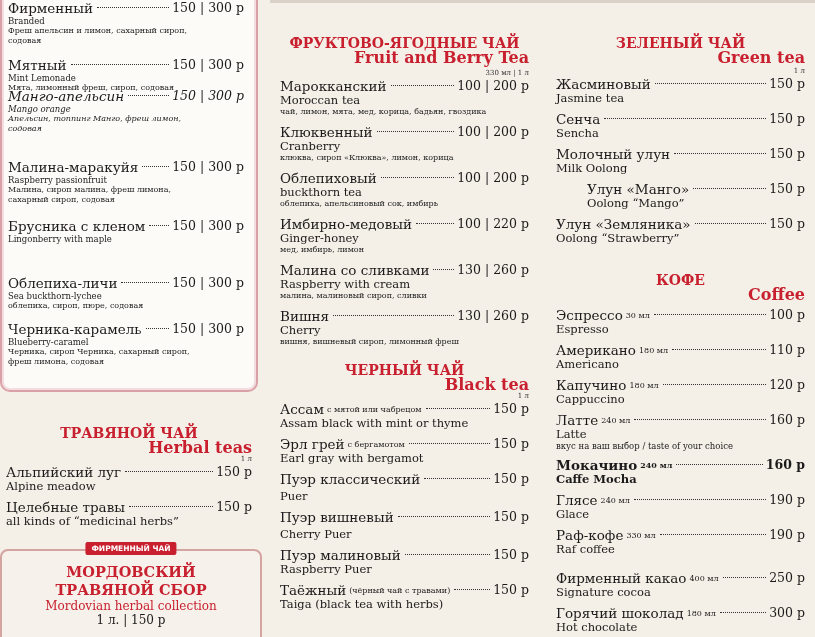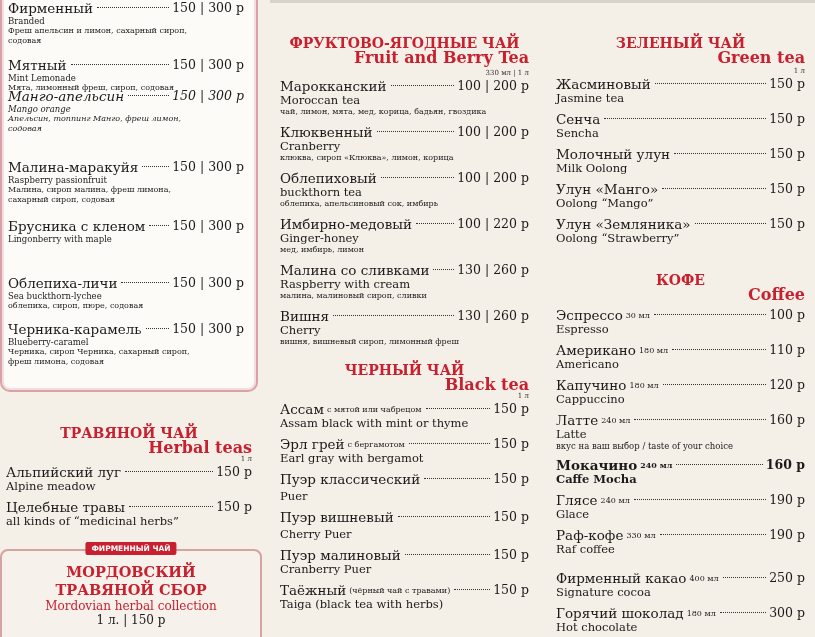--- a/index.html
+++ b/index.html
@@ -252,21 +252,21 @@
           <span class="pr">150 р</span>
         </div>
       <div class="en" style="margin-top:3px;">Cherry Puer</div>
     </div>
     <div class="item" style="margin-top:6px;">
       <div class="row">
           <span class="nm">Пуэр малиновый</span>
           <span class="dots"></span>
           <span class="pr">150 р</span>
         </div>
-      <div class="en">Cranberry Puer</div>
+      <div class="en">Raspberry Puer</div>
     </div>
     <div class="item" style="margin-top:6px;">
       <div class="row">
           <span class="nm">Таёжный</span>
           <span class="sub">(чёрный чай с травами)</span>
           <span class="dots"></span>
           <span class="pr">150 р</span>
         </div>
       <div class="en">Taiga (black tea with herbs)</div>
     </div>
@@ -295,21 +295,21 @@
       <div class="en">Sencha</div>
     </div>
     <div class="item" style="margin-top:6px;">
       <div class="row">
           <span class="nm">Молочный улун</span>
           <span class="dots"></span>
           <span class="pr">150 р</span>
         </div>
       <div class="en">Milk Oolong</div>
     </div>
-    <div class="item" style="margin-top:6px;">
+    <div class="item" style="margin-top:6px;margin-left:31px;">
       <div class="row">
           <span class="nm">Улун «Манго»</span>
           <span class="dots"></span>
           <span class="pr">150 р</span>
         </div>
       <div class="en">Oolong “Mango”</div>
     </div>
     <div class="item" style="margin-top:6px;">
       <div class="row">
           <span class="nm">Улун «Земляника»</span>

